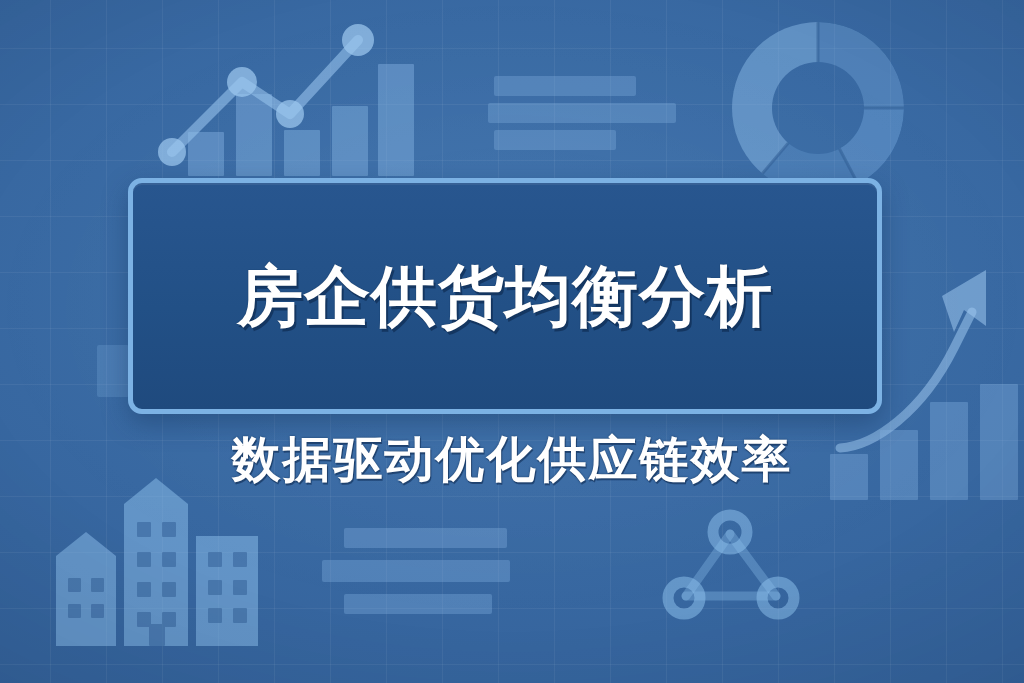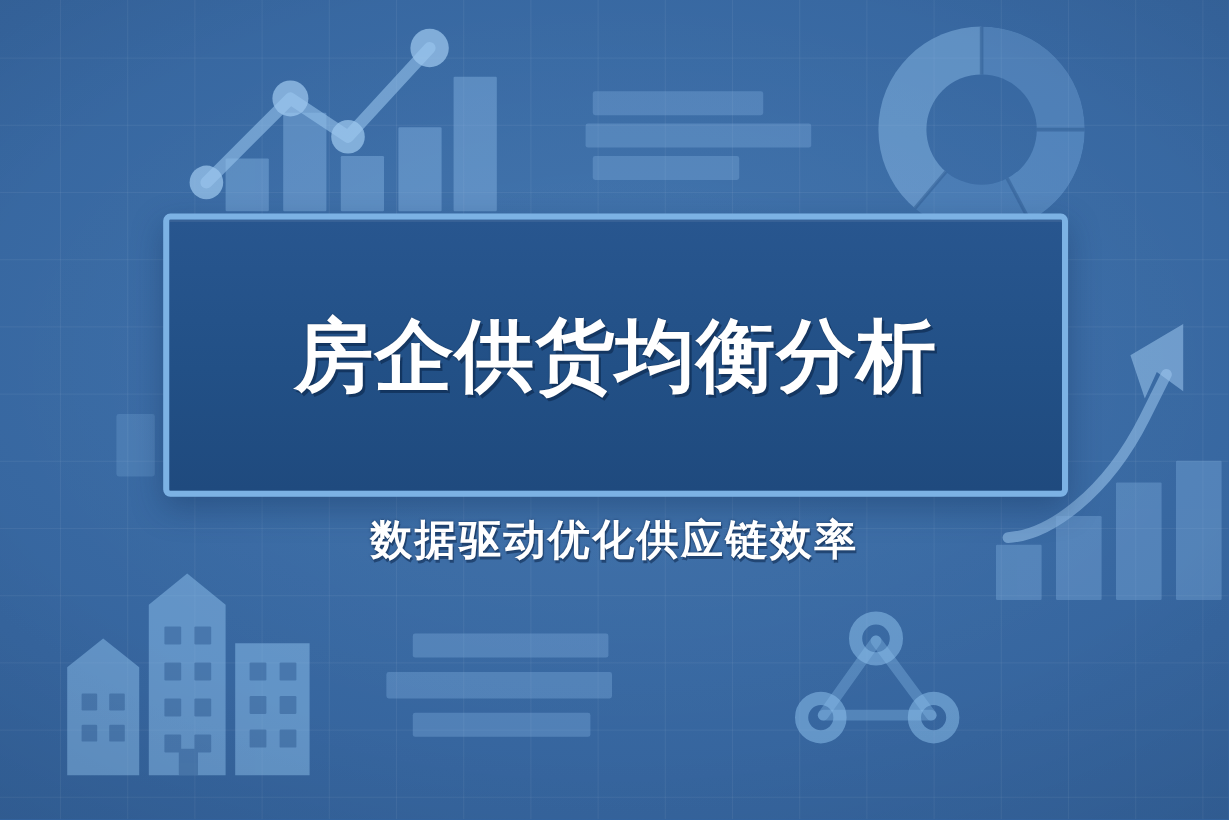--- a/index.html
+++ b/index.html
@@ -40,25 +40,25 @@
 
   .deco {
     position: absolute;
     pointer-events: none;
   }
   .deco svg { display: block; overflow: visible; }
 
   
   #title-card {
     position: absolute;
-    left: 136px;
+    left: 128px;
     top: 178px;
     width: 754px;
     height: 236px;
-    border-radius: 6px;
+    border-radius: 14px;
     background: linear-gradient(180deg, #28568f 0%, #225086 55%, #1f4a7e 100%);
     border: 5px solid #7cb2e4;
     box-sizing: border-box;
     box-shadow: 0 10px 26px rgba(12,40,78,0.34), inset 0 2px 0 rgba(255,255,255,0.07);
     display: flex;
     flex-direction: column;
     align-items: center;
     justify-content: center;
   }
   .title-line {
@@ -77,21 +77,21 @@
 
   
   #subtitle {
     position: absolute;
     left: 0;
     top: 427px;
     width: 1024px;
     text-align: center;
     color: #ffffff;
     font-weight: bold;
-    font-size: 35px;
+    font-size: 49px;
     letter-spacing: 2px;
     white-space: nowrap;
     text-shadow:
       1px 2px 0 rgba(14,42,80,0.55),
       0 0 2px rgba(14,42,80,0.8);
   }
 
   
   #deco-linechart   { left: 160px;  top: 10px;  }
   #deco-donut       { left: 718px;  top: 8px;   }

